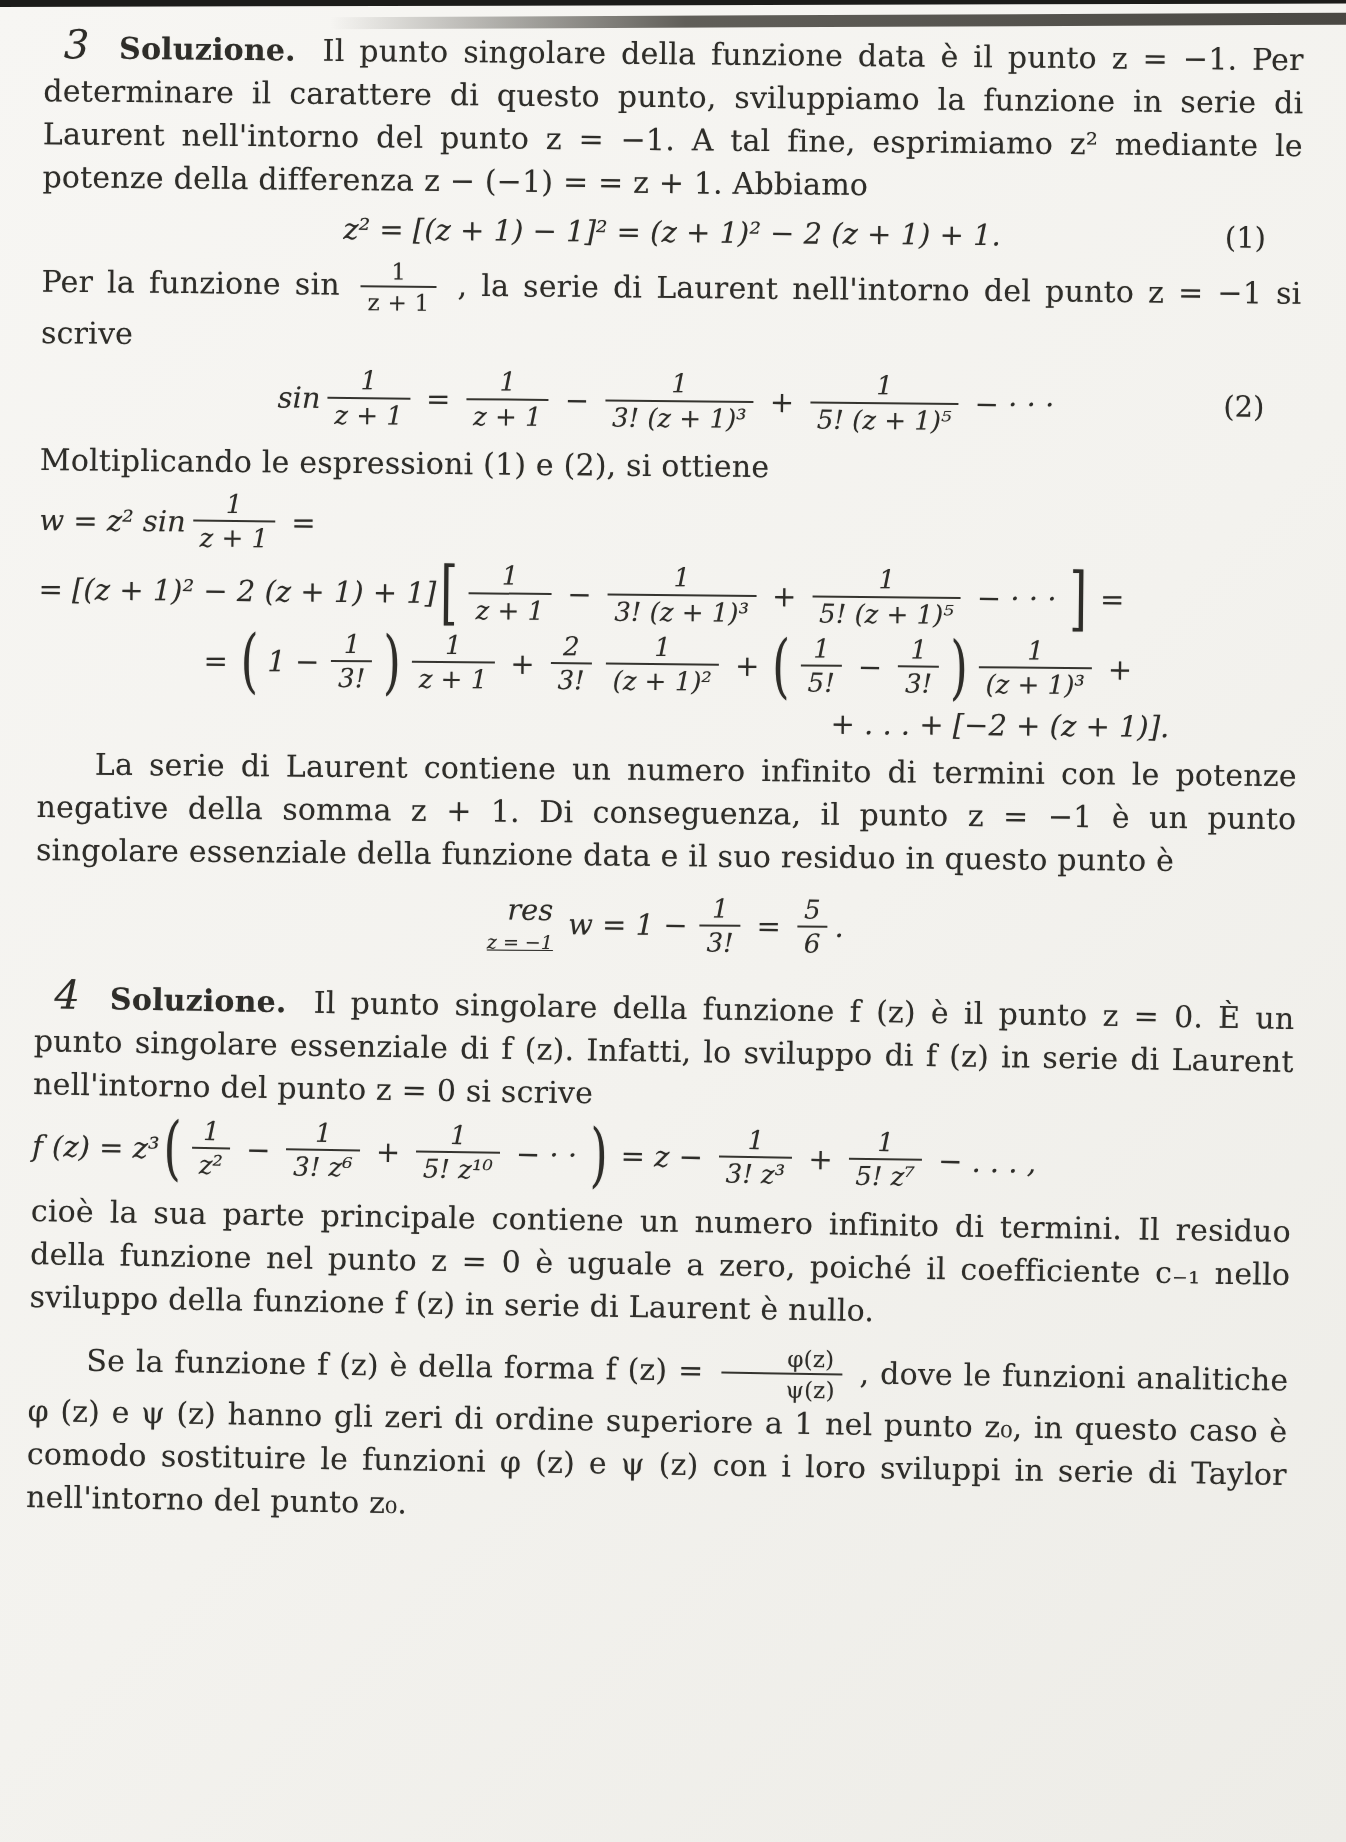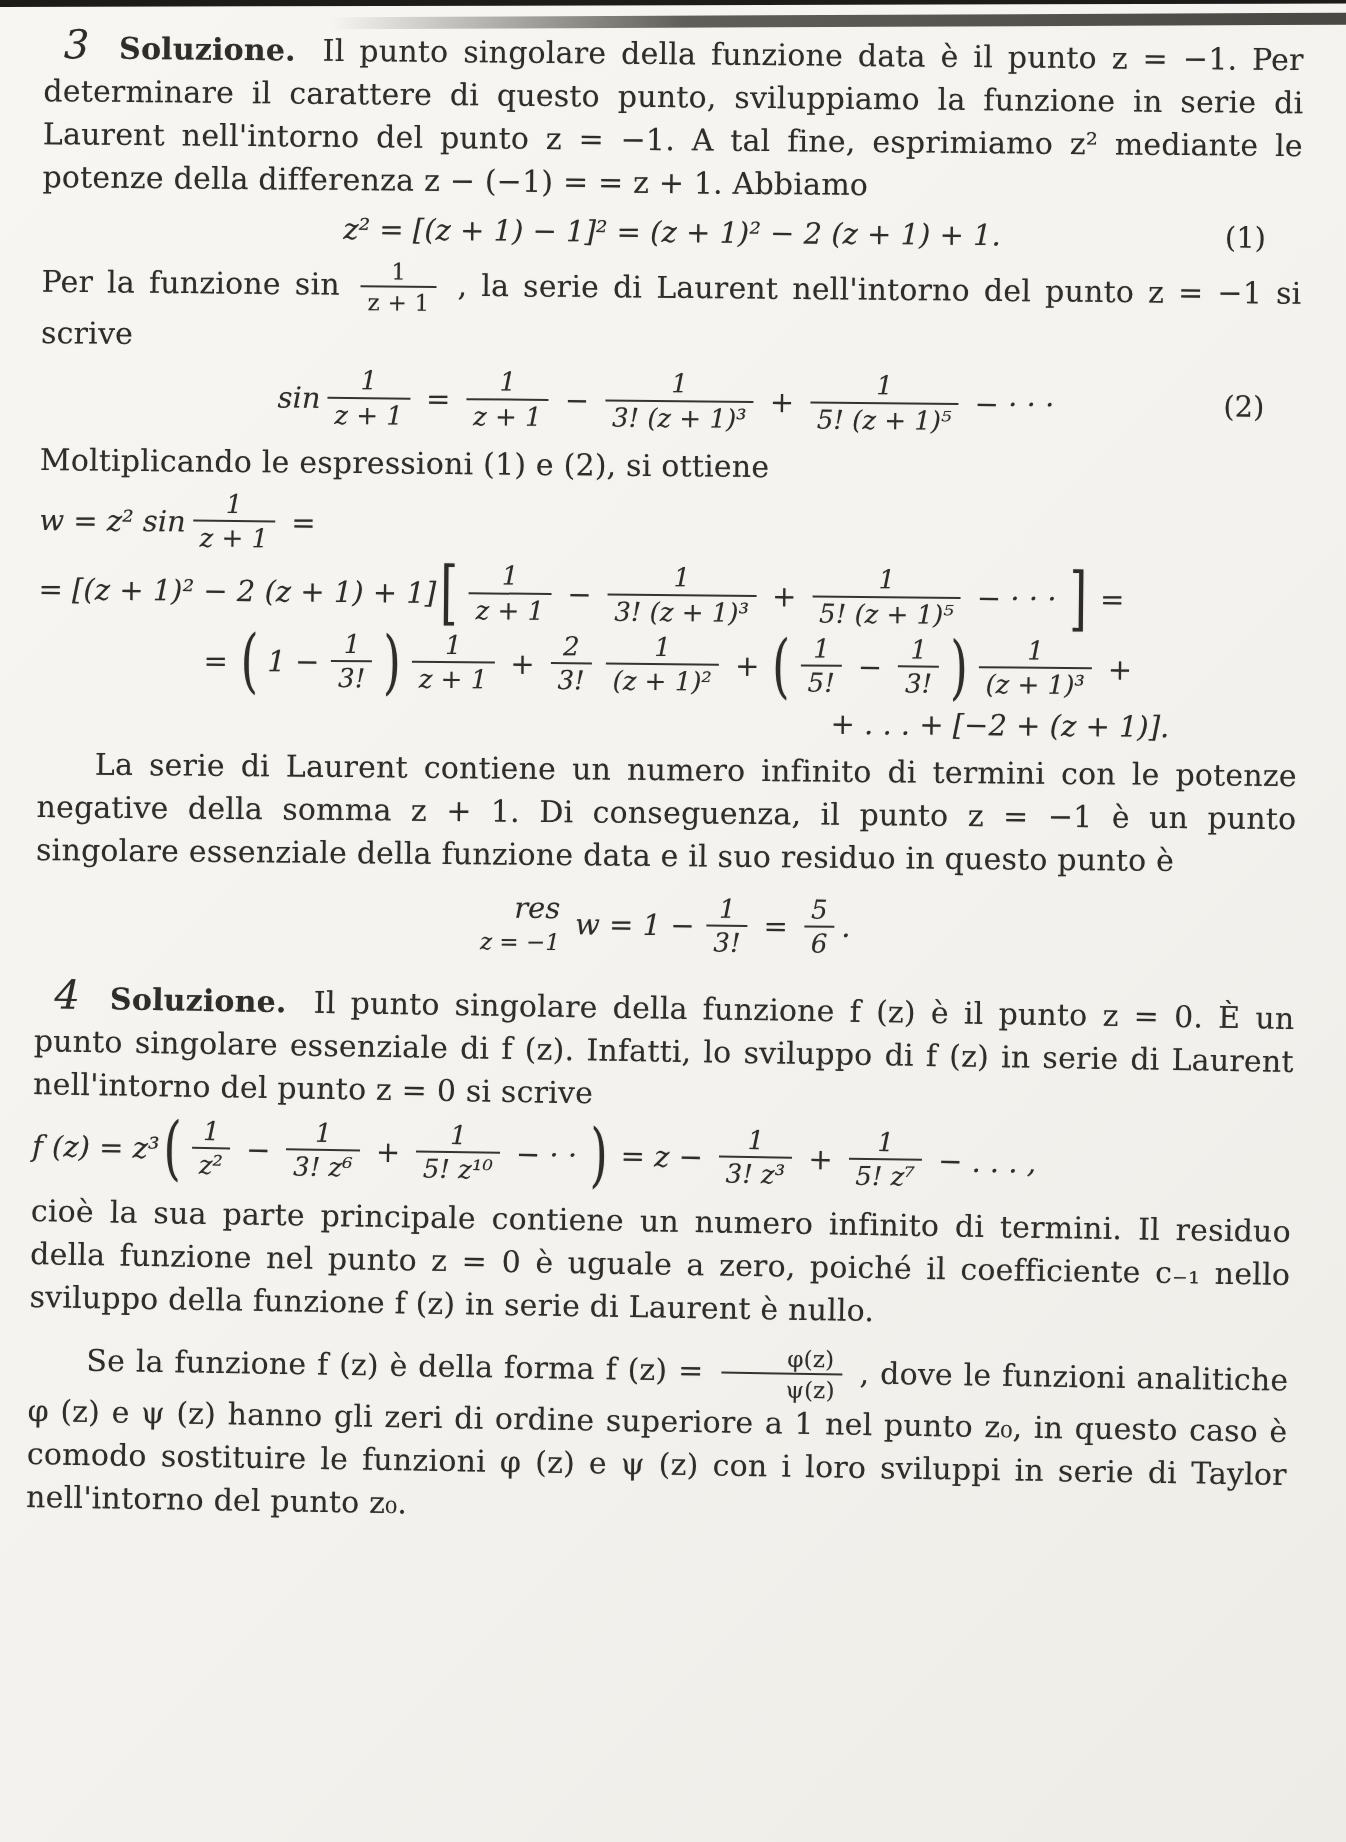--- a/index.html
+++ b/index.html
@@ -64,21 +64,21 @@
   .fr .d { border-top:2.5px solid #35342f; padding:3px 7px 0; }
   .fr.small { font-size:23px; }
   .bigd {
     display:inline-block; font-style:normal; font-size:1.55em;
     transform:scaleY(1.55); line-height:0; margin:0 4px; font-weight:300;
   }
   .resstack {
     display:inline-flex; flex-direction:column; align-items:flex-end;
     line-height:1; margin-right:10px;
   }
-  .resstack .sub { font-size:23px; margin-top:8px; }
+  .resstack .sub { font-size:19px; margin-top:8px;text-decoration:underline; }
 
   .dispblock { margin-top:4px; }
   .dispblock .eqrow { margin-top:8px; margin-bottom:8px; }
 </style>
 </head>
 <body>
 
 <div class="page">
 
   <div class="scan-bar-top"></div>

